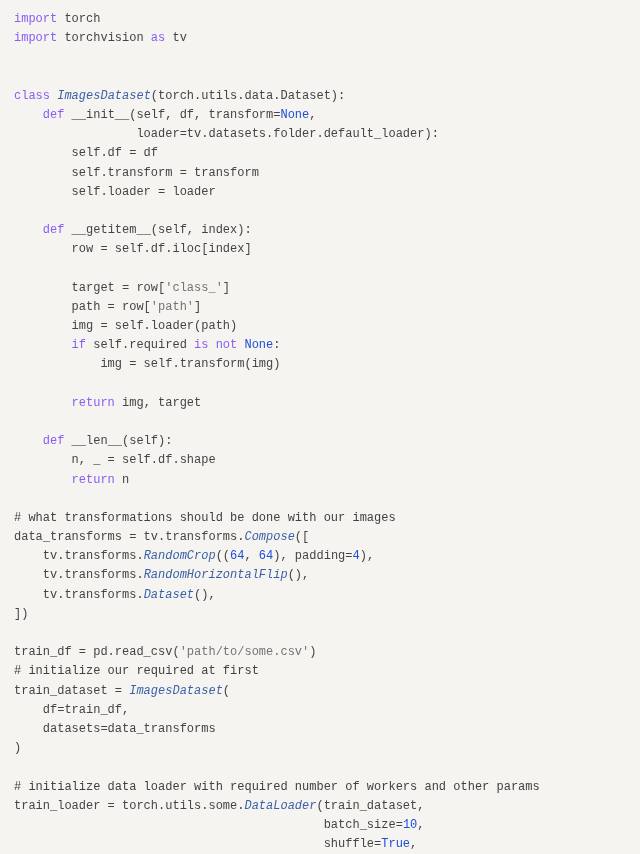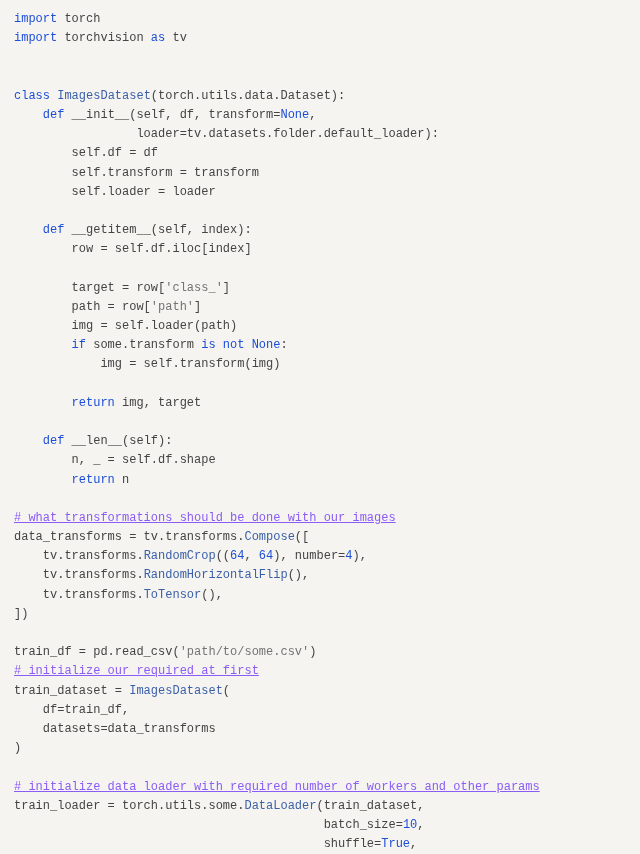--- a/index.html
+++ b/index.html
@@ -11,25 +11,25 @@
     line-height: 1.6;
     color: #444;
     width: 640px;
   }
   pre {
     margin: 0;
     padding: 10px 14px;
     white-space: pre;
     font-family: inherit;
   }
-  .kw { color: #1d4ed8; }      
+  .kw { color: #8b5cf6; }      
   .num { color: #1d4ed8; }     
   .str { color: #737373; }     
-  .cls { color: #3a5fa8; }     
-  .com { color: #8b5cf6; text-decoration: underline; }     
+  .cls { color: #3a5fa8; font-style: italic; }     
+  .com { color: #404040; }     
 </style>
 </head>
 <body>
 
 <pre><span class="kw">import</span><span> torch</span>
 <span class="kw">import</span><span> torchvision </span><span class="kw">as</span><span> tv</span>
 
 
 <span class="kw">class</span><span> </span><span class="cls">ImagesDataset</span><span>(torch.utils.data.Dataset):</span>
 <span>    </span><span class="kw">def</span><span> __init__(self, df, transform=</span><span class="num">None</span><span>,</span>
@@ -37,34 +37,34 @@
 <span>        self.df = df</span>
 <span>        self.transform = transform</span>
 <span>        self.loader = loader</span>
 
 <span>    </span><span class="kw">def</span><span> __getitem__(self, index):</span>
 <span>        row = self.df.iloc[index]</span>
 
 <span>        target = row[</span><span class="str">'class_'</span><span>]</span>
 <span>        path = row[</span><span class="str">'path'</span><span>]</span>
 <span>        img = self.loader(path)</span>
-<span>        </span><span class="kw">if</span><span> some.transform </span><span class="kw">is</span><span> </span><span class="kw">not</span><span> </span><span class="num">None</span><span>:</span>
+<span>        </span><span class="kw">if</span><span> self.required </span><span class="kw">is</span><span> </span><span class="kw">not</span><span> </span><span class="num">None</span><span>:</span>
 <span>            img = self.transform(img)</span>
 
 <span>        </span><span class="kw">return</span><span> img, target</span>
 
 <span>    </span><span class="kw">def</span><span> __len__(self):</span>
 <span>        n, _ = self.df.shape</span>
 <span>        </span><span class="kw">return</span><span> n</span>
 
 <span class="com"># what transformations should be done with our images</span>
 <span>data_transforms = tv.transforms.</span><span class="cls">Compose</span><span>([</span>
-<span>    tv.transforms.</span><span class="cls">RandomCrop</span><span>((</span><span class="num">64</span><span>, </span><span class="num">64</span><span>), number=</span><span class="num">4</span><span>),</span>
+<span>    tv.transforms.</span><span class="cls">RandomCrop</span><span>((</span><span class="num">64</span><span>, </span><span class="num">64</span><span>), padding=</span><span class="num">4</span><span>),</span>
 <span>    tv.transforms.</span><span class="cls">RandomHorizontalFlip</span><span>(),</span>
-<span>    tv.transforms.</span><span class="cls">ToTensor</span><span>(),</span>
+<span>    tv.transforms.</span><span class="cls">Dataset</span><span>(),</span>
 <span>])</span>
 
 <span>train_df = pd.read_csv(</span><span class="str">'path/to/some.csv'</span><span>)</span>
 <span class="com"># initialize our required at first</span>
 <span>train_dataset = </span><span class="cls">ImagesDataset</span><span>(</span>
 <span>    df=train_df,</span>
 <span>    datasets=data_transforms</span>
 <span>)</span>
 
 <span class="com"># initialize data loader with required number of workers and other params</span>

